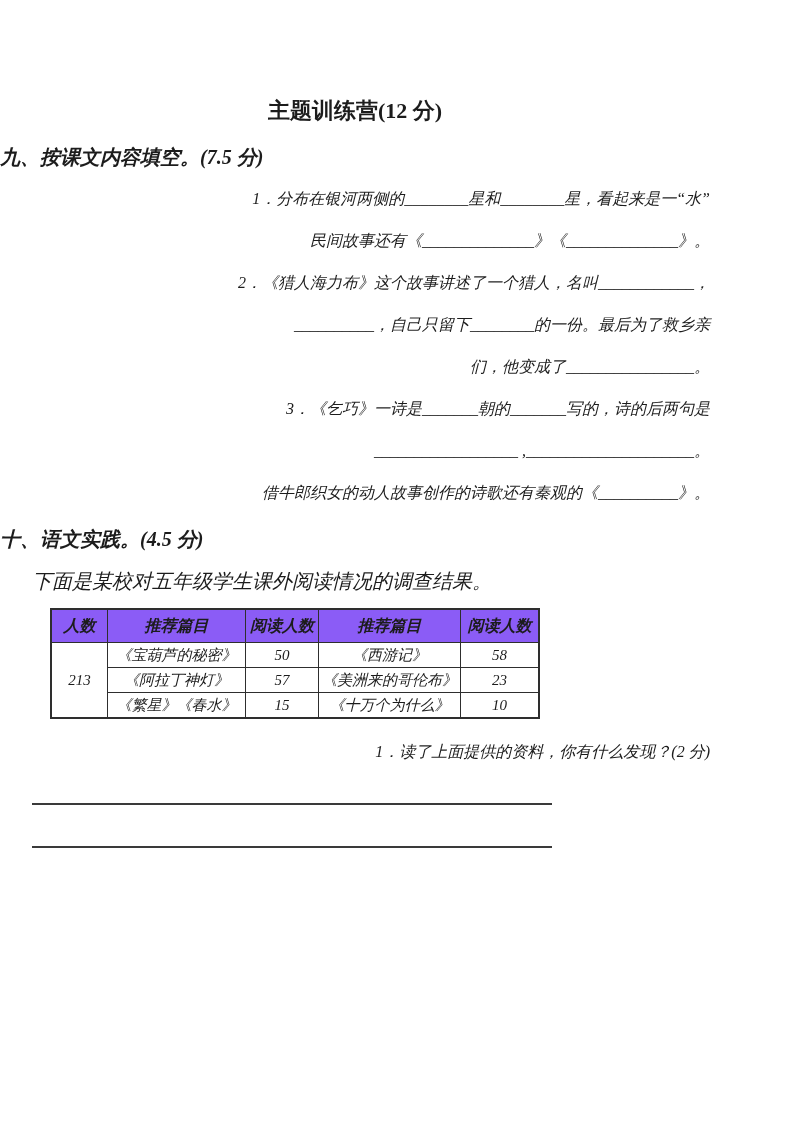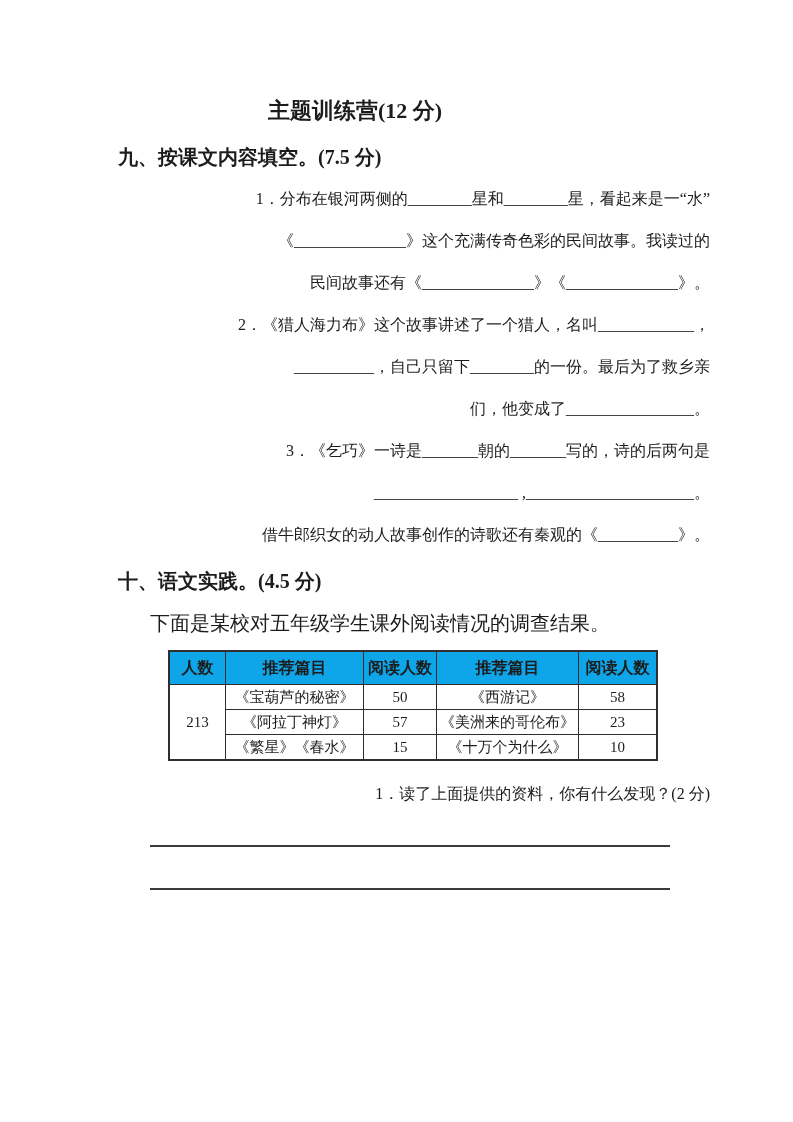--- a/index.html
+++ b/index.html
@@ -22,21 +22,21 @@
   }
   .title {
     padding-top: 90px;
     line-height: 42px;
     font-size: 22px;
     font-weight: bold;
     text-align: center;
     white-space: nowrap;
   }
   .content {
-    padding-left: 118px;
+    font-style: italic;
   }
   .sec-heading {
     margin-top: 4px;
     line-height: 42px;
     font-size: 20px;
     font-weight: bold;
     white-space: nowrap;
   }
   .q-line {
     line-height: 42px;
@@ -63,21 +63,21 @@
     border: 2px solid #2e2e2e;
   }
   table.survey th, table.survey td {
     border: 1px solid #2e2e2e;
     text-align: center;
     vertical-align: middle;
     padding: 0;
     overflow: hidden;
   }
   table.survey th {
-    background: #0ea5e9;
+    background: #8b5cf6;
     height: 32px;
     font-size: 16px;
     font-weight: bold;
   }
   table.survey td {
     height: 24px;
     font-size: 15px;
     font-weight: normal;
   }
   .col-count { width: 55px; }
@@ -105,21 +105,20 @@
 <div class="page">
 
   <div class="title">主题训练营(12 分)</div>
 
   <div class="content">
 
     <div class="sec-heading">九、按课文内容填空。(7.5 分)</div>
 
     <div class="question">
       <div class="q-line">1．分布在银河两侧的________星和________星，看起来是一“水”</div>
-      <div class="q-line indent">《______________》这个充满传奇色彩的民间故事。我读过的</div>
       <div class="q-line indent">民间故事还有《______________》《______________》。</div>
     </div>
 
     <div class="question">
       <div class="q-line">2．《猎人海力布》这个故事讲述了一个猎人，名叫____________，</div>
       <div class="q-line indent">__________，自己只留下________的一份。最后为了救乡亲</div>
       <div class="q-line indent">们，他变成了________________。</div>
     </div>
 
     <div class="question">

